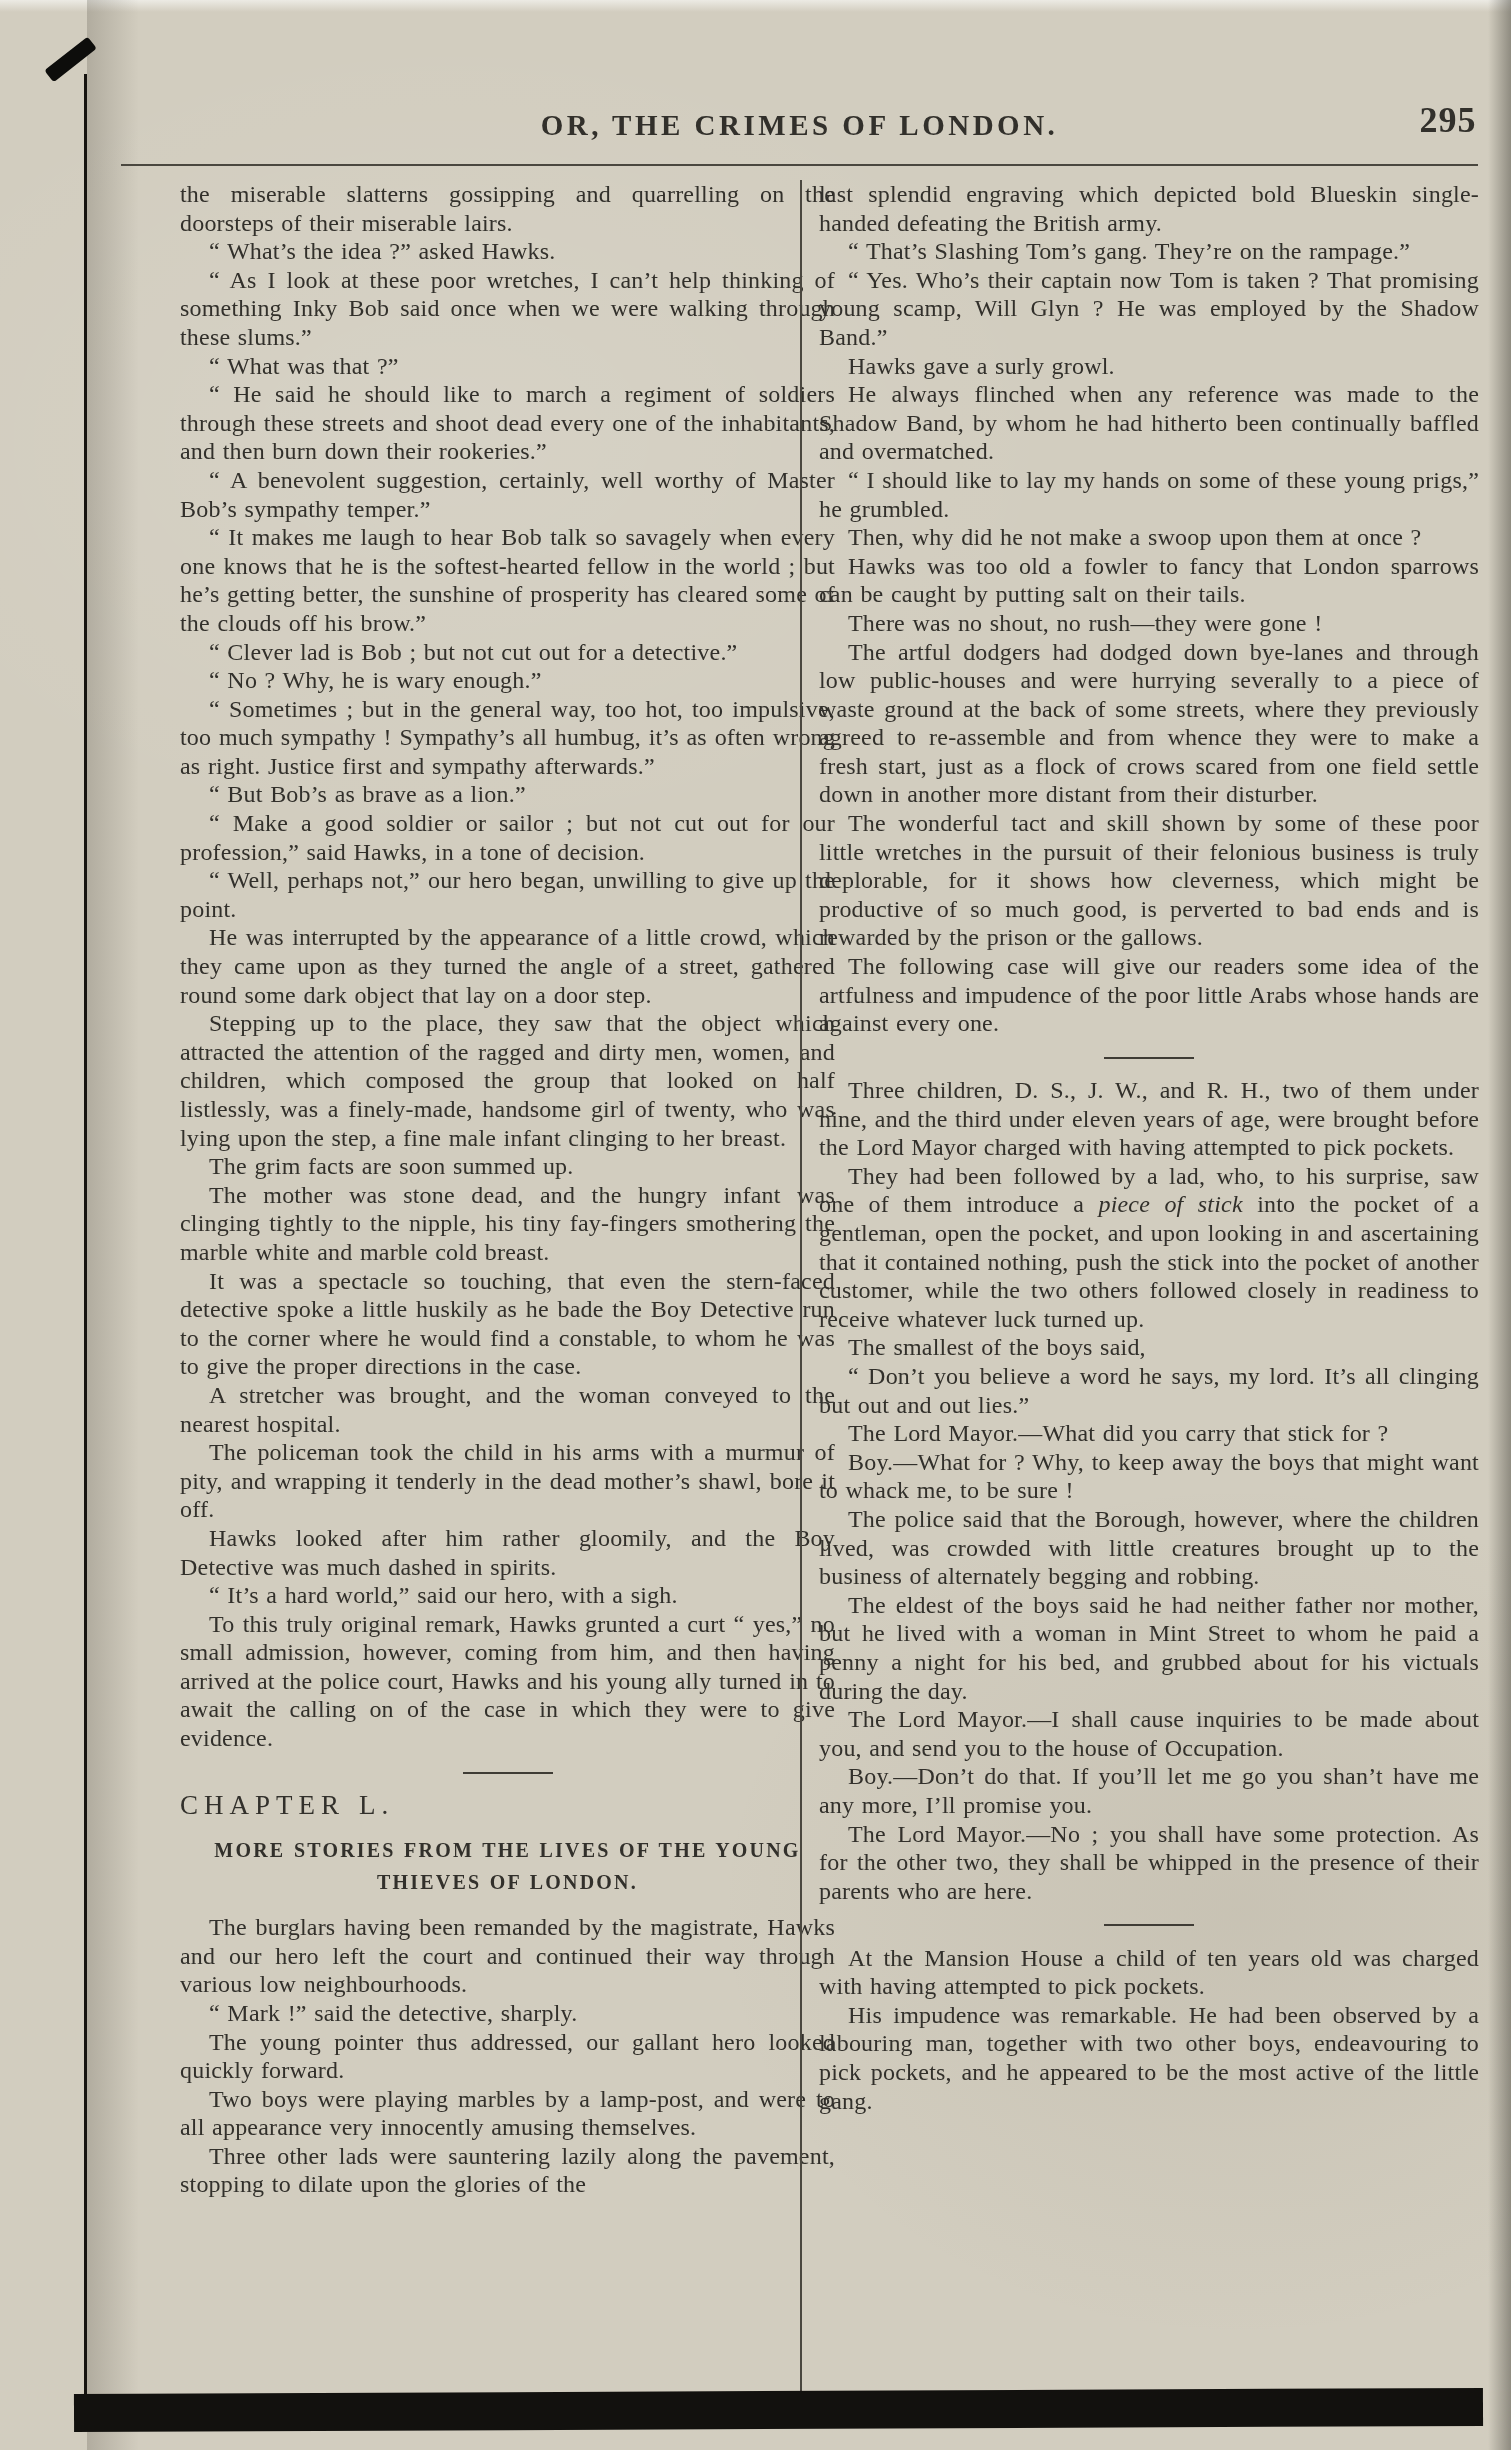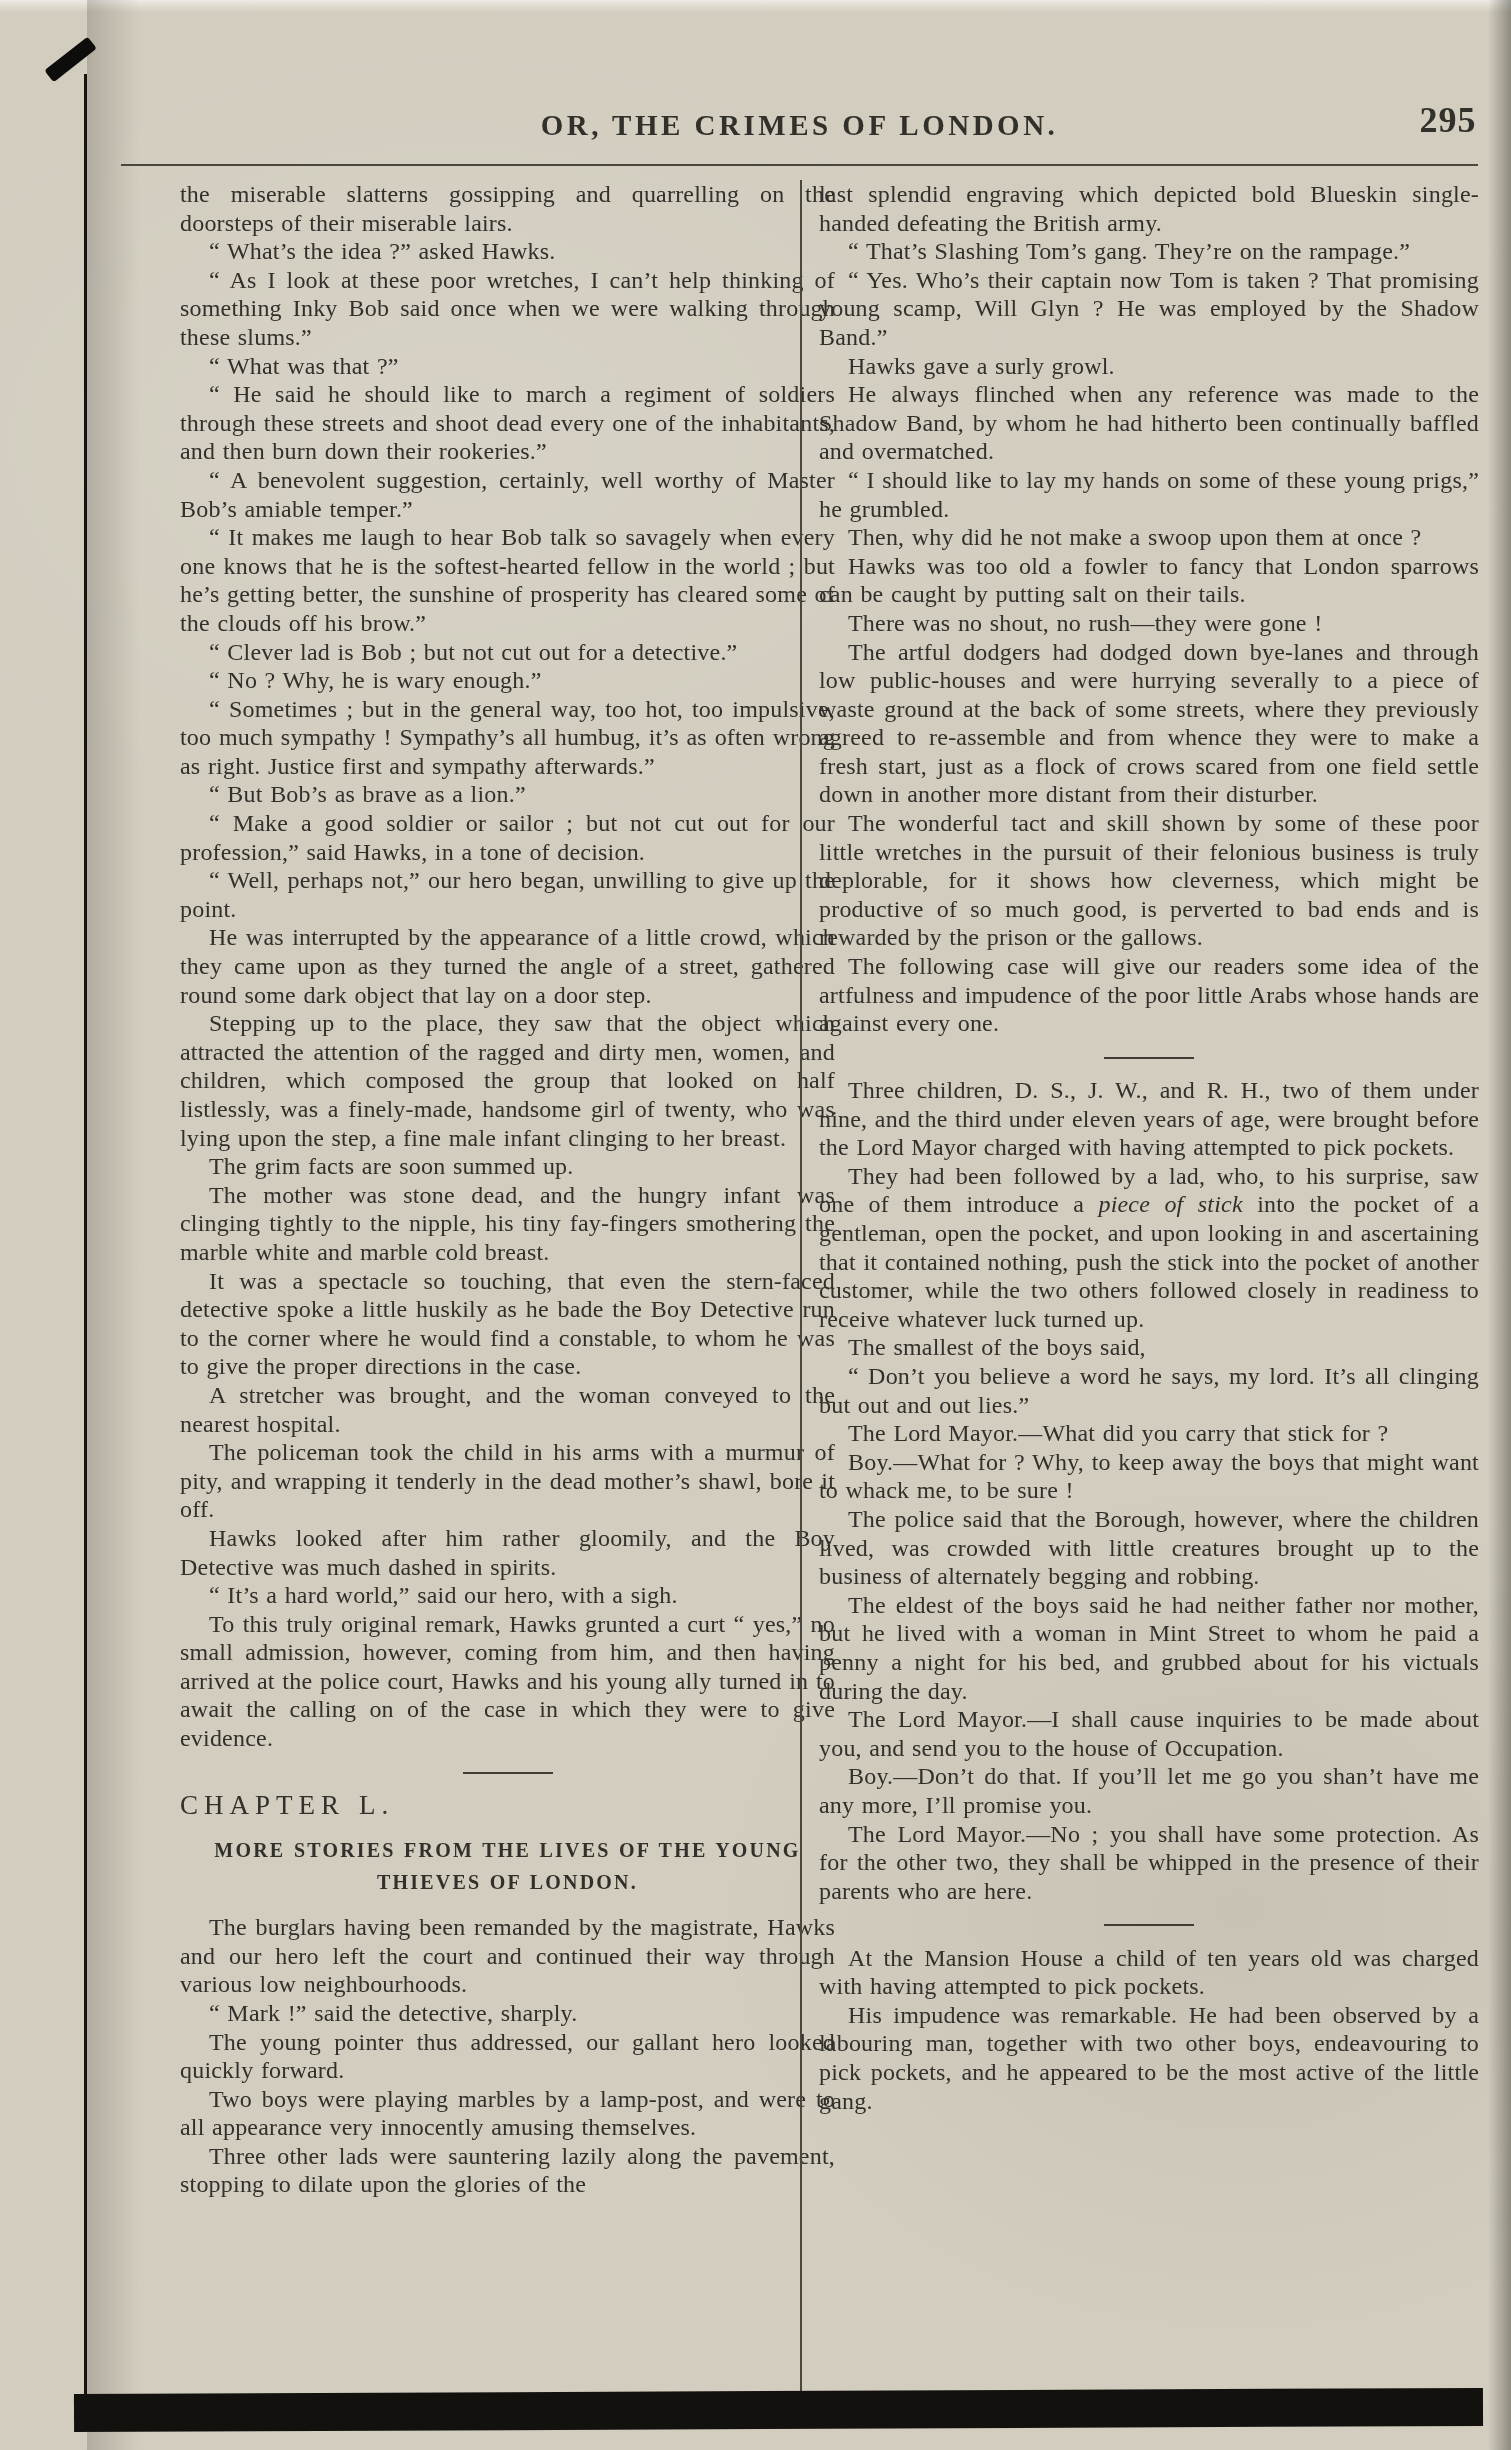--- a/index.html
+++ b/index.html
@@ -113,21 +113,21 @@
   </div>
   <div class="header-rule"></div>
 
   <div class="columns">
     <div class="column col-left">
         <p class="para noindent">the miserable slatterns gossipping and quarrelling on the doorsteps of their miserable lairs.</p>
         <p class="para">“ What’s the idea ?” asked Hawks.</p>
         <p class="para">“ As I look at these poor wretches, I can’t help thinking of something Inky Bob said once when we were walking through these slums.”</p>
         <p class="para">“ What was that ?”</p>
         <p class="para">“ He said he should like to march a regiment of soldiers through these streets and shoot dead every one of the inhabitants, and then burn down their rookeries.”</p>
-        <p class="para">“ A benevolent suggestion, certainly, well worthy of Master Bob’s amiable temper.”</p>
+        <p class="para">“ A benevolent suggestion, certainly, well worthy of Master Bob’s sympathy temper.”</p>
         <p class="para">“ It makes me laugh to hear Bob talk so savagely when every one knows that he is the softest-hearted fellow in the world ; but he’s getting better, the sunshine of prosperity has cleared some of the clouds off his brow.”</p>
         <p class="para">“ Clever lad is Bob ; but not cut out for a detective.”</p>
         <p class="para">“ No ?  Why, he is wary enough.”</p>
         <p class="para">“ Sometimes ; but in the general way, too hot, too impulsive, too much sympathy !  Sympathy’s all humbug, it’s as often wrong as right.  Justice first and sympathy afterwards.”</p>
         <p class="para">“ But Bob’s as brave as a lion.”</p>
         <p class="para">“ Make a good soldier or sailor ; but not cut out for our profession,” said Hawks, in a tone of decision.</p>
         <p class="para">“ Well, perhaps not,” our hero began, unwilling to give up the point.</p>
         <p class="para">He was interrupted by the appearance of a little crowd, which they came upon as they turned the angle of a street, gathered round some dark object that lay on a door step.</p>
         <p class="para">Stepping up to the place, they saw that the object which attracted the attention of the ragged and dirty men, women, and children, which composed the group that looked on half listlessly, was a finely-made, handsome girl of twenty, who was lying upon the step, a fine male infant clinging to her breast.</p>
         <p class="para">The grim facts are soon summed up.</p>

